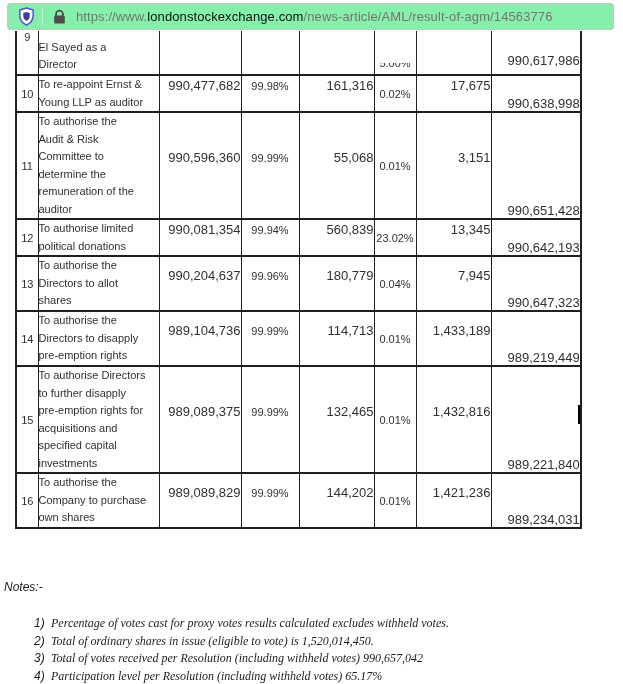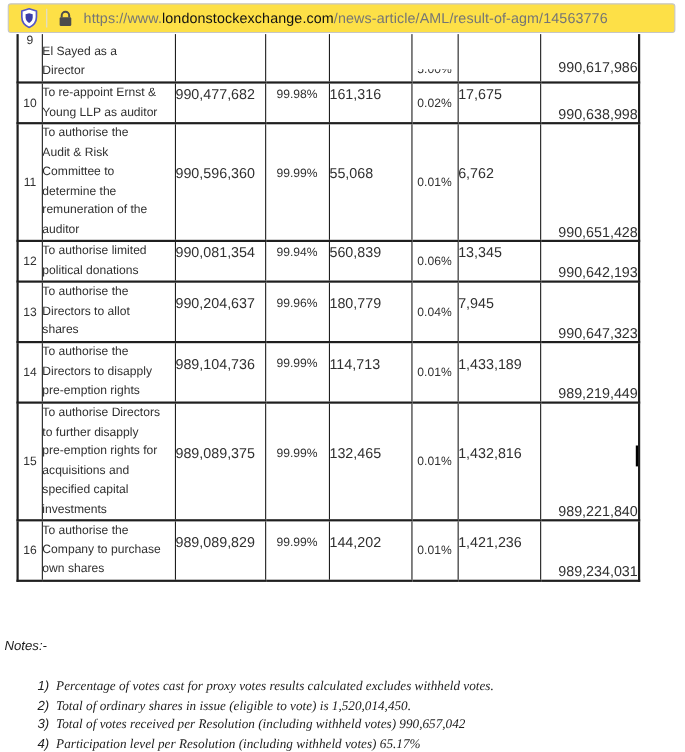--- a/index.html
+++ b/index.html
@@ -4,21 +4,21 @@
 <style>
   html,body{margin:0;padding:0;}
   body{
     width:623px;height:684px;position:relative;overflow:hidden;
     background:#ffffff;font-family:"Liberation Sans",sans-serif;
     color:#303030;
   }
   
   .addressbar{
     position:absolute;left:7px;top:3px;width:607px;height:27px;
-    background:#fde047;border:1px solid #c6c6c6;border-radius:3px;
+    background:#86efac;border:1px solid #c6c6c6;border-radius:3px;
     display:flex;align-items:center;z-index:10;box-sizing:border-box;
   }
   .ab-icon{display:flex;align-items:center;justify-content:center;flex:0 0 auto;}
   .shield-wrap{margin-left:8px;width:20px;}
   .ab-sep{width:1px;height:17px;background:#ddd;margin:0 9px 0 6px;flex:0 0 auto;}
   .lock-wrap{width:15px;margin-right:9px;}
   .urltext{font-size:13px;color:#757575;white-space:nowrap;letter-spacing:0.1px;}
   .urltext .domain{color:#121212;}
   
   .vote-table{
@@ -31,21 +31,21 @@
     padding:0;overflow:hidden;color:#303030;
   }
   .vote-table td:first-child{border-left-width:2px;}
   .vote-table td:last-child{border-right-width:2px;}
   .vote-table tr:first-child td{border-top:none;}
   .c-num{font-size:11px;text-align:center;vertical-align:middle;}
   .c-res{
     font-size:11px;text-align:left;vertical-align:middle;
     padding:2px 3px 2px 6px;line-height:17.5px;white-space:pre-line;
   }
-  .c-for,.c-ag,.c-wh{font-size:13px;text-align:left;vertical-align:middle;padding-right:6px;}
+  .c-for,.c-ag,.c-wh{font-size:13px;text-align:right;vertical-align:middle;padding-right:6px;}
   .c-fp,.c-ap{font-size:11px;text-align:center;vertical-align:middle;}
   .c-tot{font-size:13px;text-align:right;vertical-align:bottom;padding:0 5px 4px 0;}
   .raise{position:relative;top:-8px;display:inline-block;}
   
   tr.partial .c-num{vertical-align:top;line-height:12px;}
   tr.partial .c-res{vertical-align:bottom;padding-bottom:2px;line-height:16.5px;margin-left:44px;}
   tr.partial .c-ap{vertical-align:top;}
   tr.partial .c-ap .clip{display:block;height:11px;overflow:hidden;margin-top:32px;}
   tr.partial .c-ap .clip span{display:block;margin-top:-6px;}
   tr.partial .c-tot{padding-bottom:6px;padding-left:16px;}
@@ -122,31 +122,31 @@
         <td class="c-res">To authorise the
 Audit &amp; Risk
 Committee to
 determine the
 remuneration of the
 auditor</td>
         <td class="c-for"><span class="raise">990,596,360</span></td>
         <td class="c-fp"><span class="raise">99.99%</span></td>
         <td class="c-ag"><span class="raise">55,068</span></td>
         <td class="c-ap">0.01%</td>
-        <td class="c-wh"><span class="raise">6,762</span></td>
+        <td class="c-wh"><span class="raise">3,151</span></td>
         <td class="c-tot">990,651,428</td>
       </tr>
       <tr style="height: 36px;">
         <td class="c-num">12</td>
         <td class="c-res">To authorise limited
 political donations</td>
         <td class="c-for"><span class="raise">990,081,354</span></td>
         <td class="c-fp"><span class="raise">99.94%</span></td>
         <td class="c-ag"><span class="raise">560,839</span></td>
-        <td class="c-ap">0.06%</td>
+        <td class="c-ap">23.02%</td>
         <td class="c-wh"><span class="raise">13,345</span></td>
         <td class="c-tot">990,642,193</td>
       </tr>
       <tr style="height: 55px;">
         <td class="c-num">13</td>
         <td class="c-res">To authorise the
 Directors to allot
 shares</td>
         <td class="c-for"><span class="raise">990,204,637</span></td>
         <td class="c-fp"><span class="raise">99.96%</span></td>

